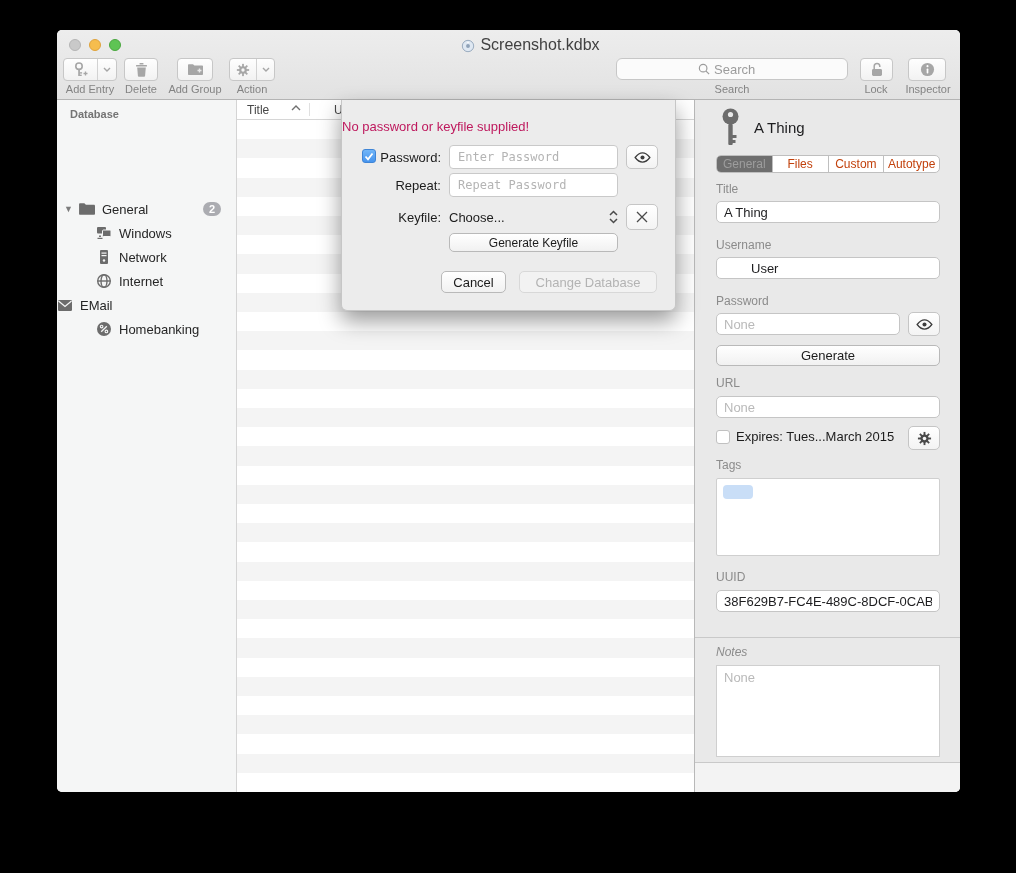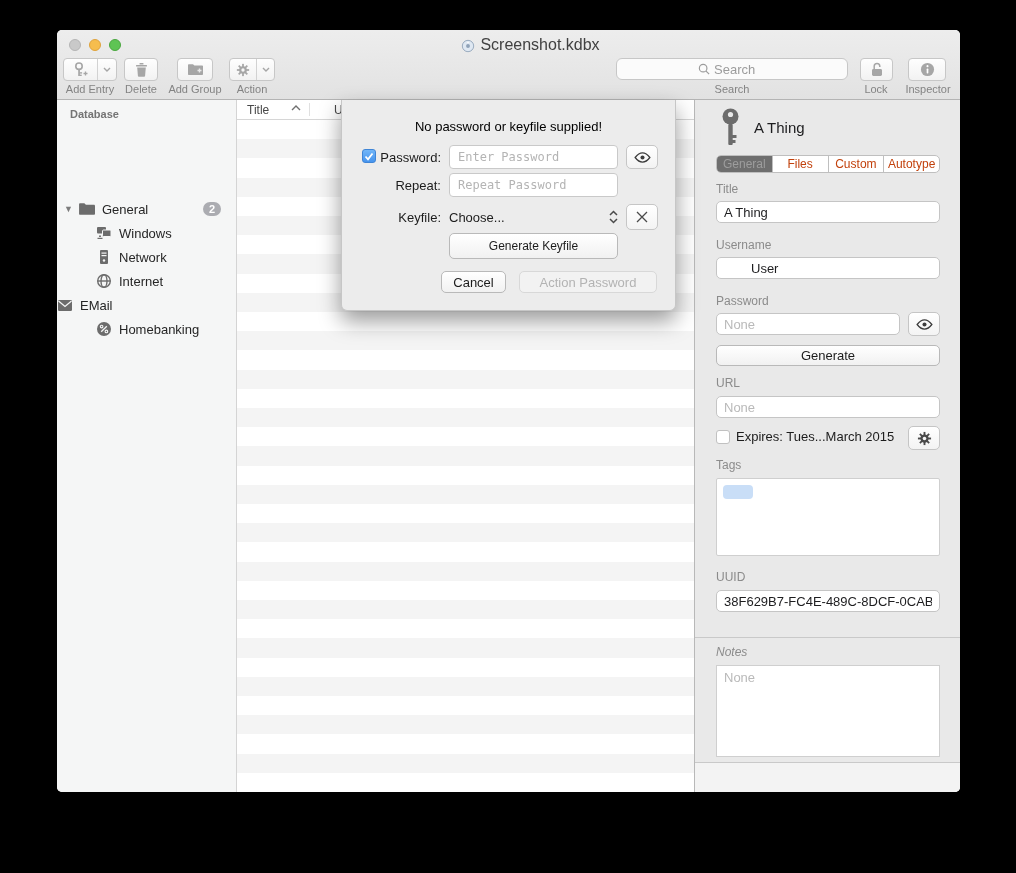--- a/index.html
+++ b/index.html
@@ -35,21 +35,21 @@
   .etable { position:absolute; left:180px; top:70px; width:457px; bottom:0; background:#fff; z-index:1; }
   .t-head { position:relative; height:20px; background:#fff; border-bottom:1px solid #d6d6d6; font-size:12px; color:#474747; }
   .t-head .col1 { position:absolute; left:10px; top:3px; }
   .t-head .sort { position:absolute; left:54px; top:5px; color:#707070; }
   .t-head .hdiv { position:absolute; left:72px; top:3px; bottom:3px; width:1px; background:#e0e0e0; }
   .t-head .col2 { position:absolute; left:97px; top:3px; }
   .t-rows { position:absolute; top:20px; left:0; right:0; bottom:0; background:repeating-linear-gradient(to bottom,#ffffff 0 19.2px,#f4f4f4 19.2px 38.4px); }
 
   
   .sheet { position:absolute; left:284px; top:70px; width:335px; height:211px; background:#ececec; border:1px solid #c6c6c6; border-top:none; border-radius:0 0 6px 6px; box-shadow:0 10px 22px rgba(0,0,0,.4); z-index:10; font-size:13px; color:#1c1c1c; }
-  .sheet .msg { position:absolute; top:19px; left:0; right:0; text-align:center; font-size:13px; color:#000000; }
+  .sheet .msg { position:absolute; top:19px; left:0; right:0; font-size:13px; color:#be185d; }
   .d-label { position:absolute; text-align:right; width:70px; }
   .d-input { position:absolute; height:24px; width:169px; left:107px; background:#fff; border:1px solid #c9c9c9; border-radius:4px; font-family:"DejaVu Sans Mono",monospace; font-size:12px; padding:0 8px; color:#222; outline:none; }
   .d-input::placeholder { color:#b4b4b4; }
   .sq-btn { position:absolute; left:284px; width:32px; height:24px; background:linear-gradient(#fff,#f3f3f3); border:1px solid #c6c6c6; border-radius:5px; display:flex; align-items:center; justify-content:center; color:#3c3c3c; }
   .cb { width:14px; height:14px; border-radius:3px; display:inline-flex; align-items:center; justify-content:center; flex:none; }
   .cb.checked { background:linear-gradient(#72b6f8,#4694ee); border:1px solid #3f85d6; }
   .cb.un { background:#fff; border:1px solid #c1c1c1; }
   .mac-btn { background:linear-gradient(#ffffff,#f1f1f1); border:1px solid #b9b9b9; border-radius:5px; font-size:13px; color:#1c1c1c; display:flex; align-items:center; justify-content:center; font-family:inherit; }
   .mac-btn.disabled { color:#b3b3b3; border-color:#d8d8d8; background:#f2f2f2; }
 
@@ -285,24 +285,24 @@
           <path d="M1 5l3.5-3.5L8 5"></path>
           <path d="M1 9l3.5 3.5L8 9"></path>
         </svg>
     </div>
     <div class="sq-btn" style="top:104px;height:26px;">
       <svg width="12" height="12" viewBox="0 0 12 12" fill="none" stroke="#4a4a4a" stroke-width="1.3">
           <path d="M1 1l10 10M11 1L1 11"></path>
         </svg>
     </div>
 
-    <button class="mac-btn" style="position:absolute;left:107px;top:133px;width:169px;height:26px;font-size:12px;">Generate Keyfile</button>
+    <button class="mac-btn" style="position:absolute;left:107px;top:133px;width:169px;height:19px;font-size:12px;">Generate Keyfile</button>
 
     <button class="mac-btn" style="position:absolute;left:99px;top:171px;width:65px;height:22px;">Cancel</button>
-    <button class="mac-btn disabled" style="position:absolute;left:177px;top:171px;width:138px;height:22px;">Action Password</button>
+    <button class="mac-btn disabled" style="position:absolute;left:177px;top:171px;width:138px;height:22px;">Change Database</button>
   </div>
 
   <div class="inspector">
     <div class="entry-head">
       <svg width="21" height="39" viewBox="0 0 21 39" fill="currentColor">
           <circle cx="10.5" cy="8.5" r="8"></circle>
           <circle cx="10.5" cy="6.5" r="2.6" fill="#e9e9e9"></circle>
           <rect x="8.3" y="16" width="4.4" height="21" rx="1"></rect>
           <rect x="12" y="27" width="4.5" height="3"></rect>
           <rect x="12" y="32" width="3.5" height="3"></rect>

